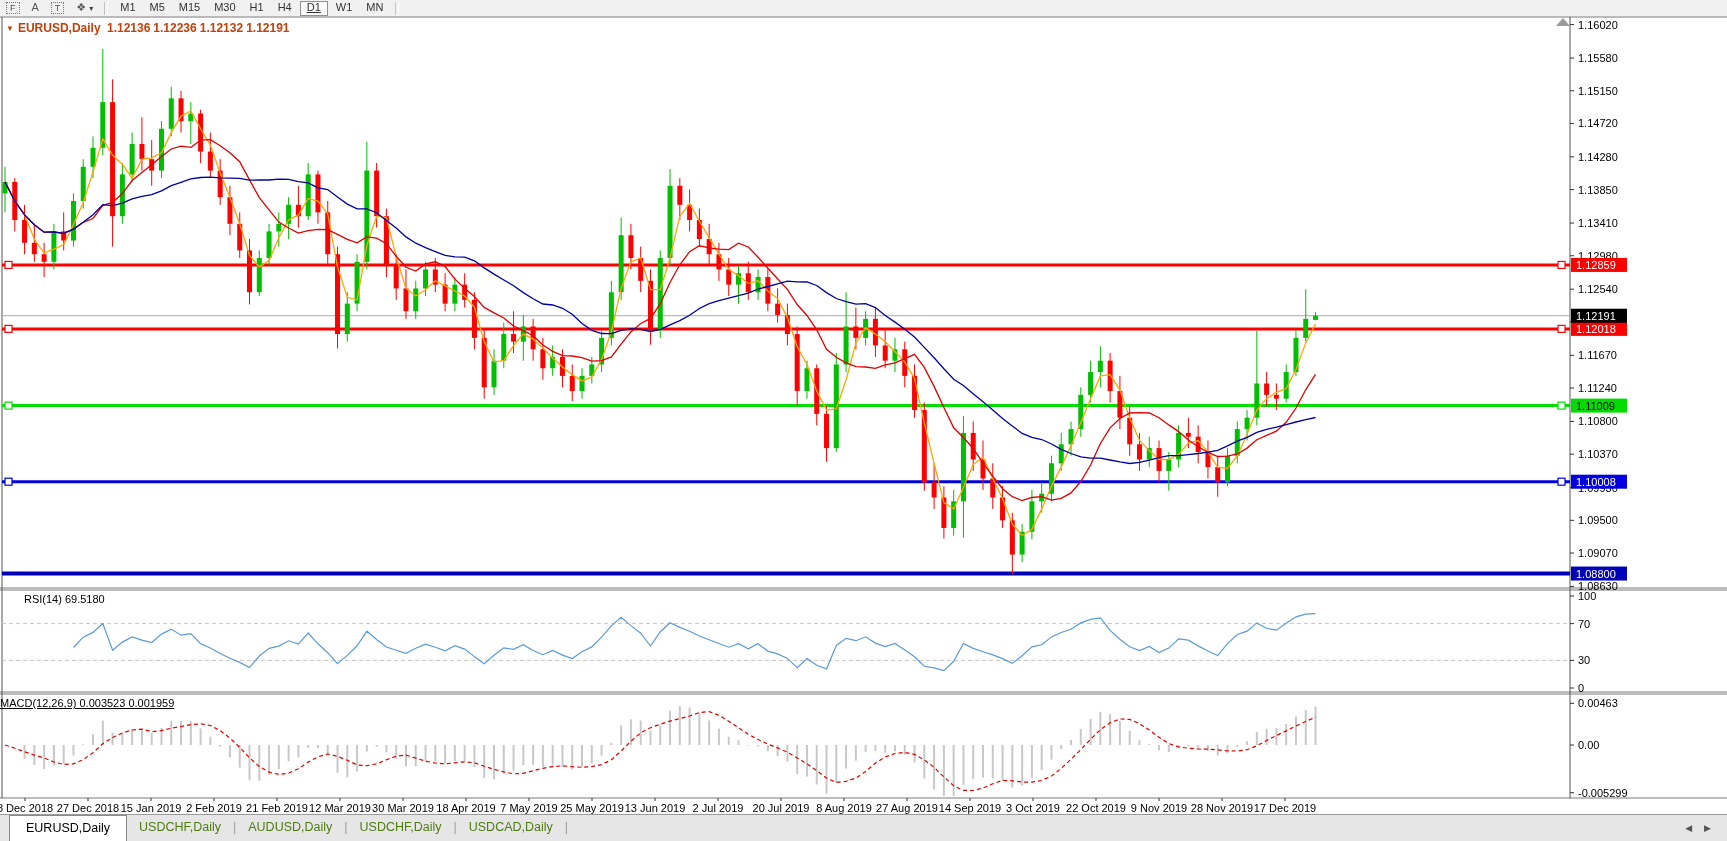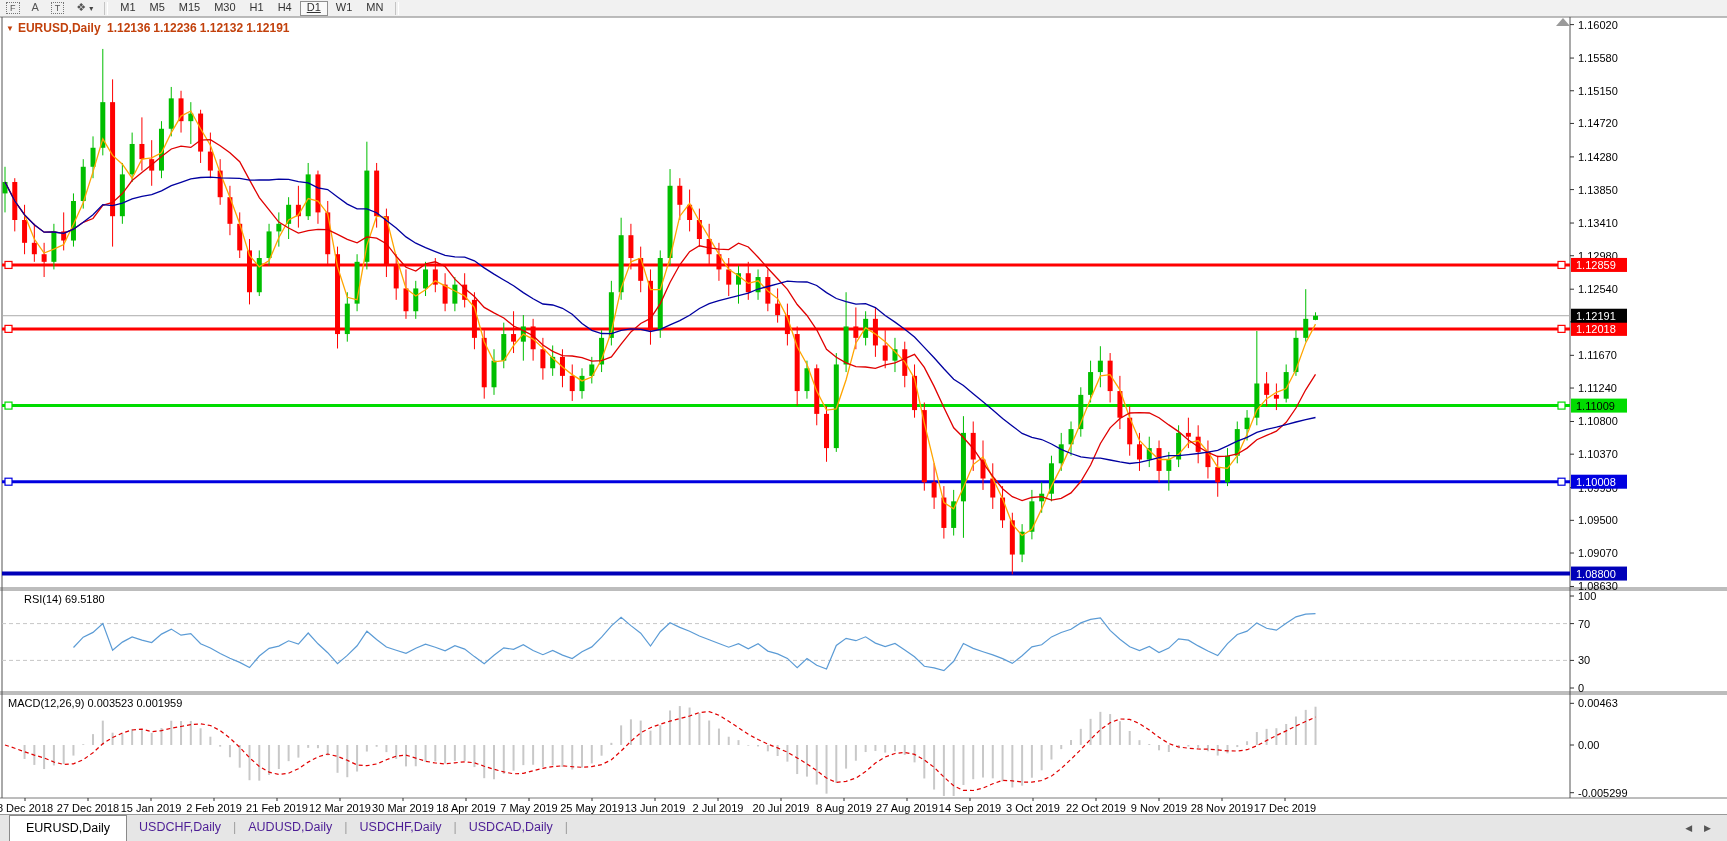--- a/index.html
+++ b/index.html
@@ -12,27 +12,27 @@
   .tool-btn .boxed{border:1px dotted #777;padding:0 3px;font-size:9px;}
   .tool-btn .caret{font-size:8px;margin-left:3px;color:#444;}
   .tf-btn{padding:0 6px;height:13px;line-height:13px;margin:0 1px;color:#333;}
   .tf-btn.active{background:#FAFAFA;border:1px solid #909090;line-height:11px;text-decoration:underline;}
   .tb-sep{width:2px;height:13px;border-left:1px solid #c4c4c4;border-right:1px solid #fff;margin:0 5px;}
   .chart-title{position:absolute;top:21px;left:6px;font-size:12px;font-weight:bold;color:#c2410c;z-index:4;white-space:nowrap;}
   .chart-title .tri{font-size:8px;margin-right:4px;vertical-align:1px;}
   .chart-title span{margin-right:3px;}
   .panel-label{position:absolute;font-size:11px;color:#000;z-index:4;white-space:nowrap;}
   #rsi-label{top:593px;left:8px;padding-left:16px;}
-  #macd-label{top:697px;left:8px;}
+  #macd-label{top:697px;left:0;text-decoration:underline;}
   #chart-svg{position:absolute;top:0;left:0;z-index:1;}
   .tab-bar{position:absolute;left:0;bottom:0;width:100%;height:26px;background:#E6E6E6;
            border-top:1px solid #9a9a9a;display:flex;align-items:stretch;font-size:12.5px;z-index:6;}
   .tab.active{background:#fff;border:1px solid #8a8a8a;border-bottom:none;margin-left:9px;
               padding:5px 16px 0 16px;color:#000;}
-  .tab.inactive{padding:5px 12px 4px 12px;color:#4c1d95;}
+  .tab.inactive{padding:5px 12px 4px 12px;color:#4d7c0f;}
   .tab-sep{padding:5px 0 0 0;color:#9f9f9f;}
   .tab-scroll{margin-left:auto;display:flex;align-items:center;gap:12px;padding-right:16px;color:#555;font-size:9px;}
   text{font-family:"Liberation Sans","DejaVu Sans",sans-serif;}
 </style>
 </head>
 <body>
 
 <div class="window">
 
   <div class="toolbar">

